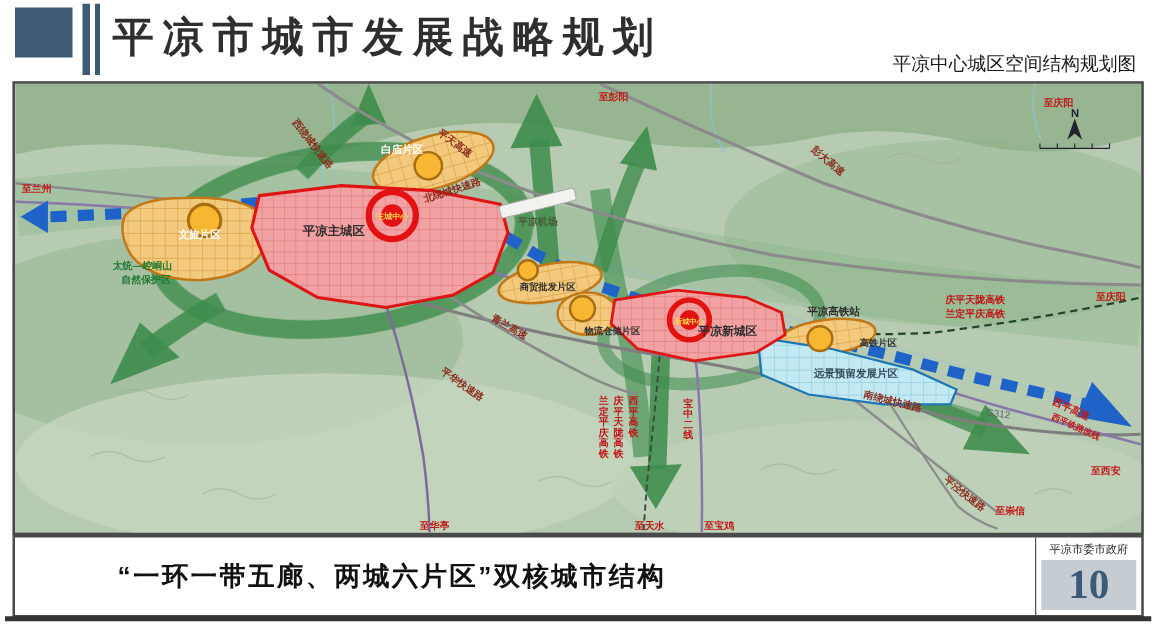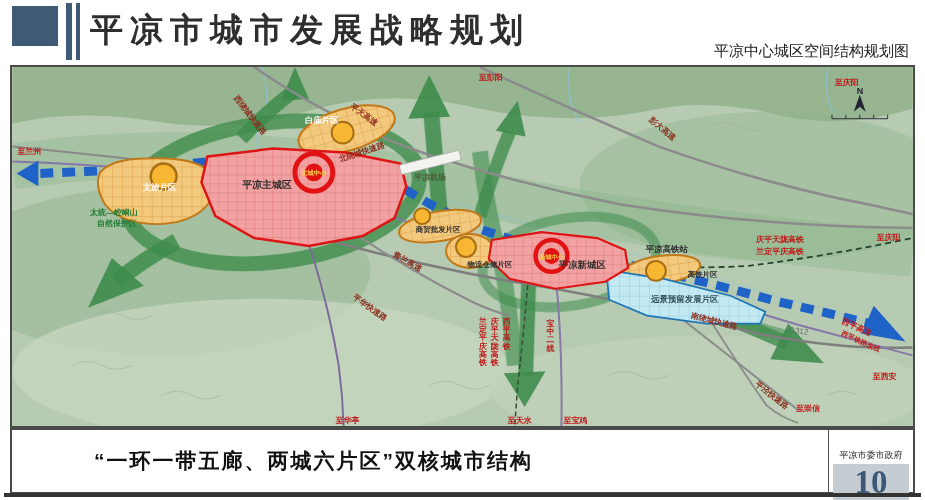--- a/index.html
+++ b/index.html
@@ -19,21 +19,21 @@
   .map-box{position:absolute;left:10px;top:65px;width:901px;height:359px;
            border:2px solid #4a4a4a;background:#b7cbb2;}
   .map-box svg{display:block;}
   
   .footer{position:absolute;left:10px;top:428px;width:901px;height:62px;
           border:2px solid #4a4a4a;display:flex;background:#fff;}
   .caption{flex:1;display:flex;align-items:center;padding-left:82px;
            font-size:21px;font-weight:bold;color:#111;letter-spacing:2px;}
   .gov-box{width:84px;border-left:1.5px solid #555;display:flex;flex-direction:column;}
   .gov-name{font-size:9px;text-align:center;padding:3px 0 2px 0;color:#222;
-            font-family:Liberation Serif, serif;white-space:nowrap;margin-top:16px;}
+            font-family:Liberation Serif, serif;white-space:nowrap;}
   .page-num{flex:1;margin:0 4px 4px 4px;background:#c5ccd2;display:flex;
             align-items:center;justify-content:center;font-family:"Liberation Serif",serif;
             font-weight:bold;font-size:33px;color:#3c5a78;}
   .bottom-rule{position:absolute;left:4px;top:493px;width:917px;height:4px;background:#333;}
   
   text{font-family:"Liberation Sans",sans-serif;}
   .lbl-dist{font-weight:bold;fill:#2e2e2e;}
   .lbl-white{font-weight:bold;fill:#ffffff;}
   .lbl-red{fill:#c01818;font-weight:bold;}
   .lbl-road{fill:#8a2c1c;font-weight:bold;}

